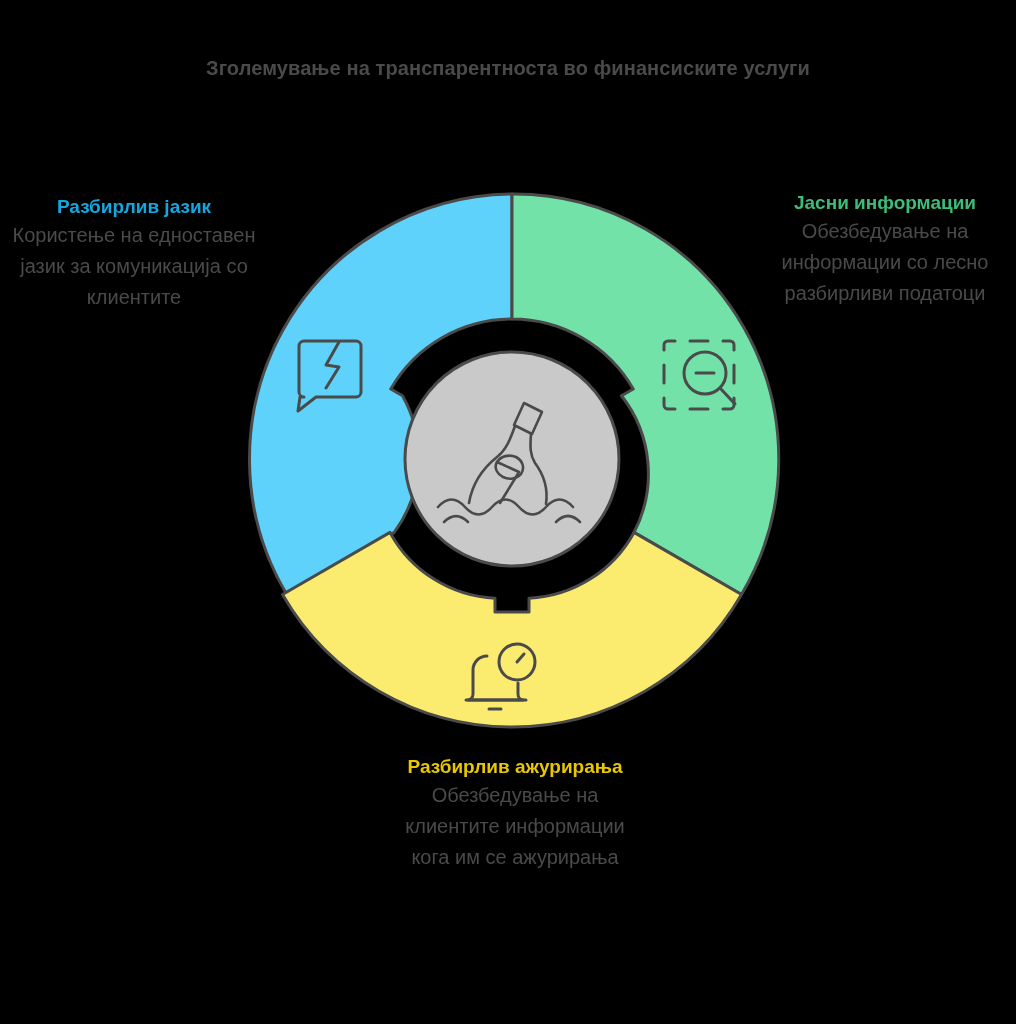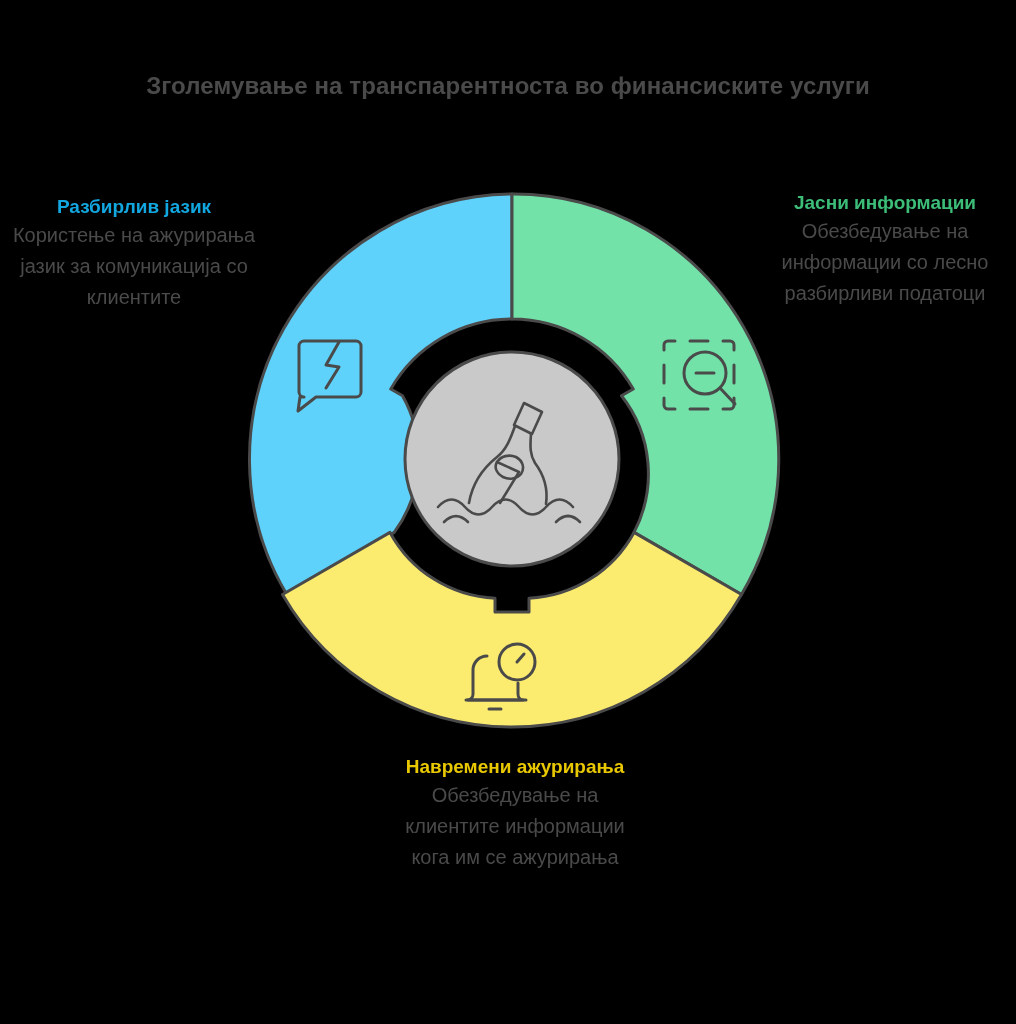--- a/index.html
+++ b/index.html
@@ -12,25 +12,25 @@
     height: 1024px;
     position: relative;
     overflow: hidden;
     font-family: "Liberation Sans", sans-serif;
     background: #000000;
   }
 
   #page-title {
     position: absolute;
     left: 0;
-    top: 72px;
+    top: 54px;
     width: 1016px;
     text-align: center;
     color: #4a4a4a;
-    font-size: 24px;
+    font-size: 20px;
     font-weight: bold;
     letter-spacing: 0.1px;
     line-height: 28px;
   }
 
   .wheel {
     position: absolute;
     left: 238px;
     top: 185px;
     width: 548px;
@@ -200,24 +200,24 @@
                  C 214 329 222 329 230 337"></path>
         <path d="M 318 337
                  C 326 329 334 329 342 337"></path>
       </g>
     </g>
   </svg>
 </div>
 
 <div class="label-block" id="block-left">
   <div class="label-title title-blue">Разбирлив јазик</div>
-  <div class="label-body">Користење на ажурирања јазик за комуникација со клиентите</div>
+  <div class="label-body">Користење на едноставен јазик за комуникација со клиентите</div>
 </div>
 
 <div class="label-block" id="block-right">
   <div class="label-title title-green">Јасни информации</div>
   <div class="label-body">Обезбедување на информации со лесно разбирливи податоци</div>
 </div>
 
 <div class="label-block" id="block-bottom">
-  <div class="label-title title-yellow">Навремени ажурирања</div>
+  <div class="label-title title-yellow">Разбирлив ажурирања</div>
   <div class="label-body">Обезбедување на клиентите информации кога им се ажурирања</div>
 </div>
 
 </body></html>

